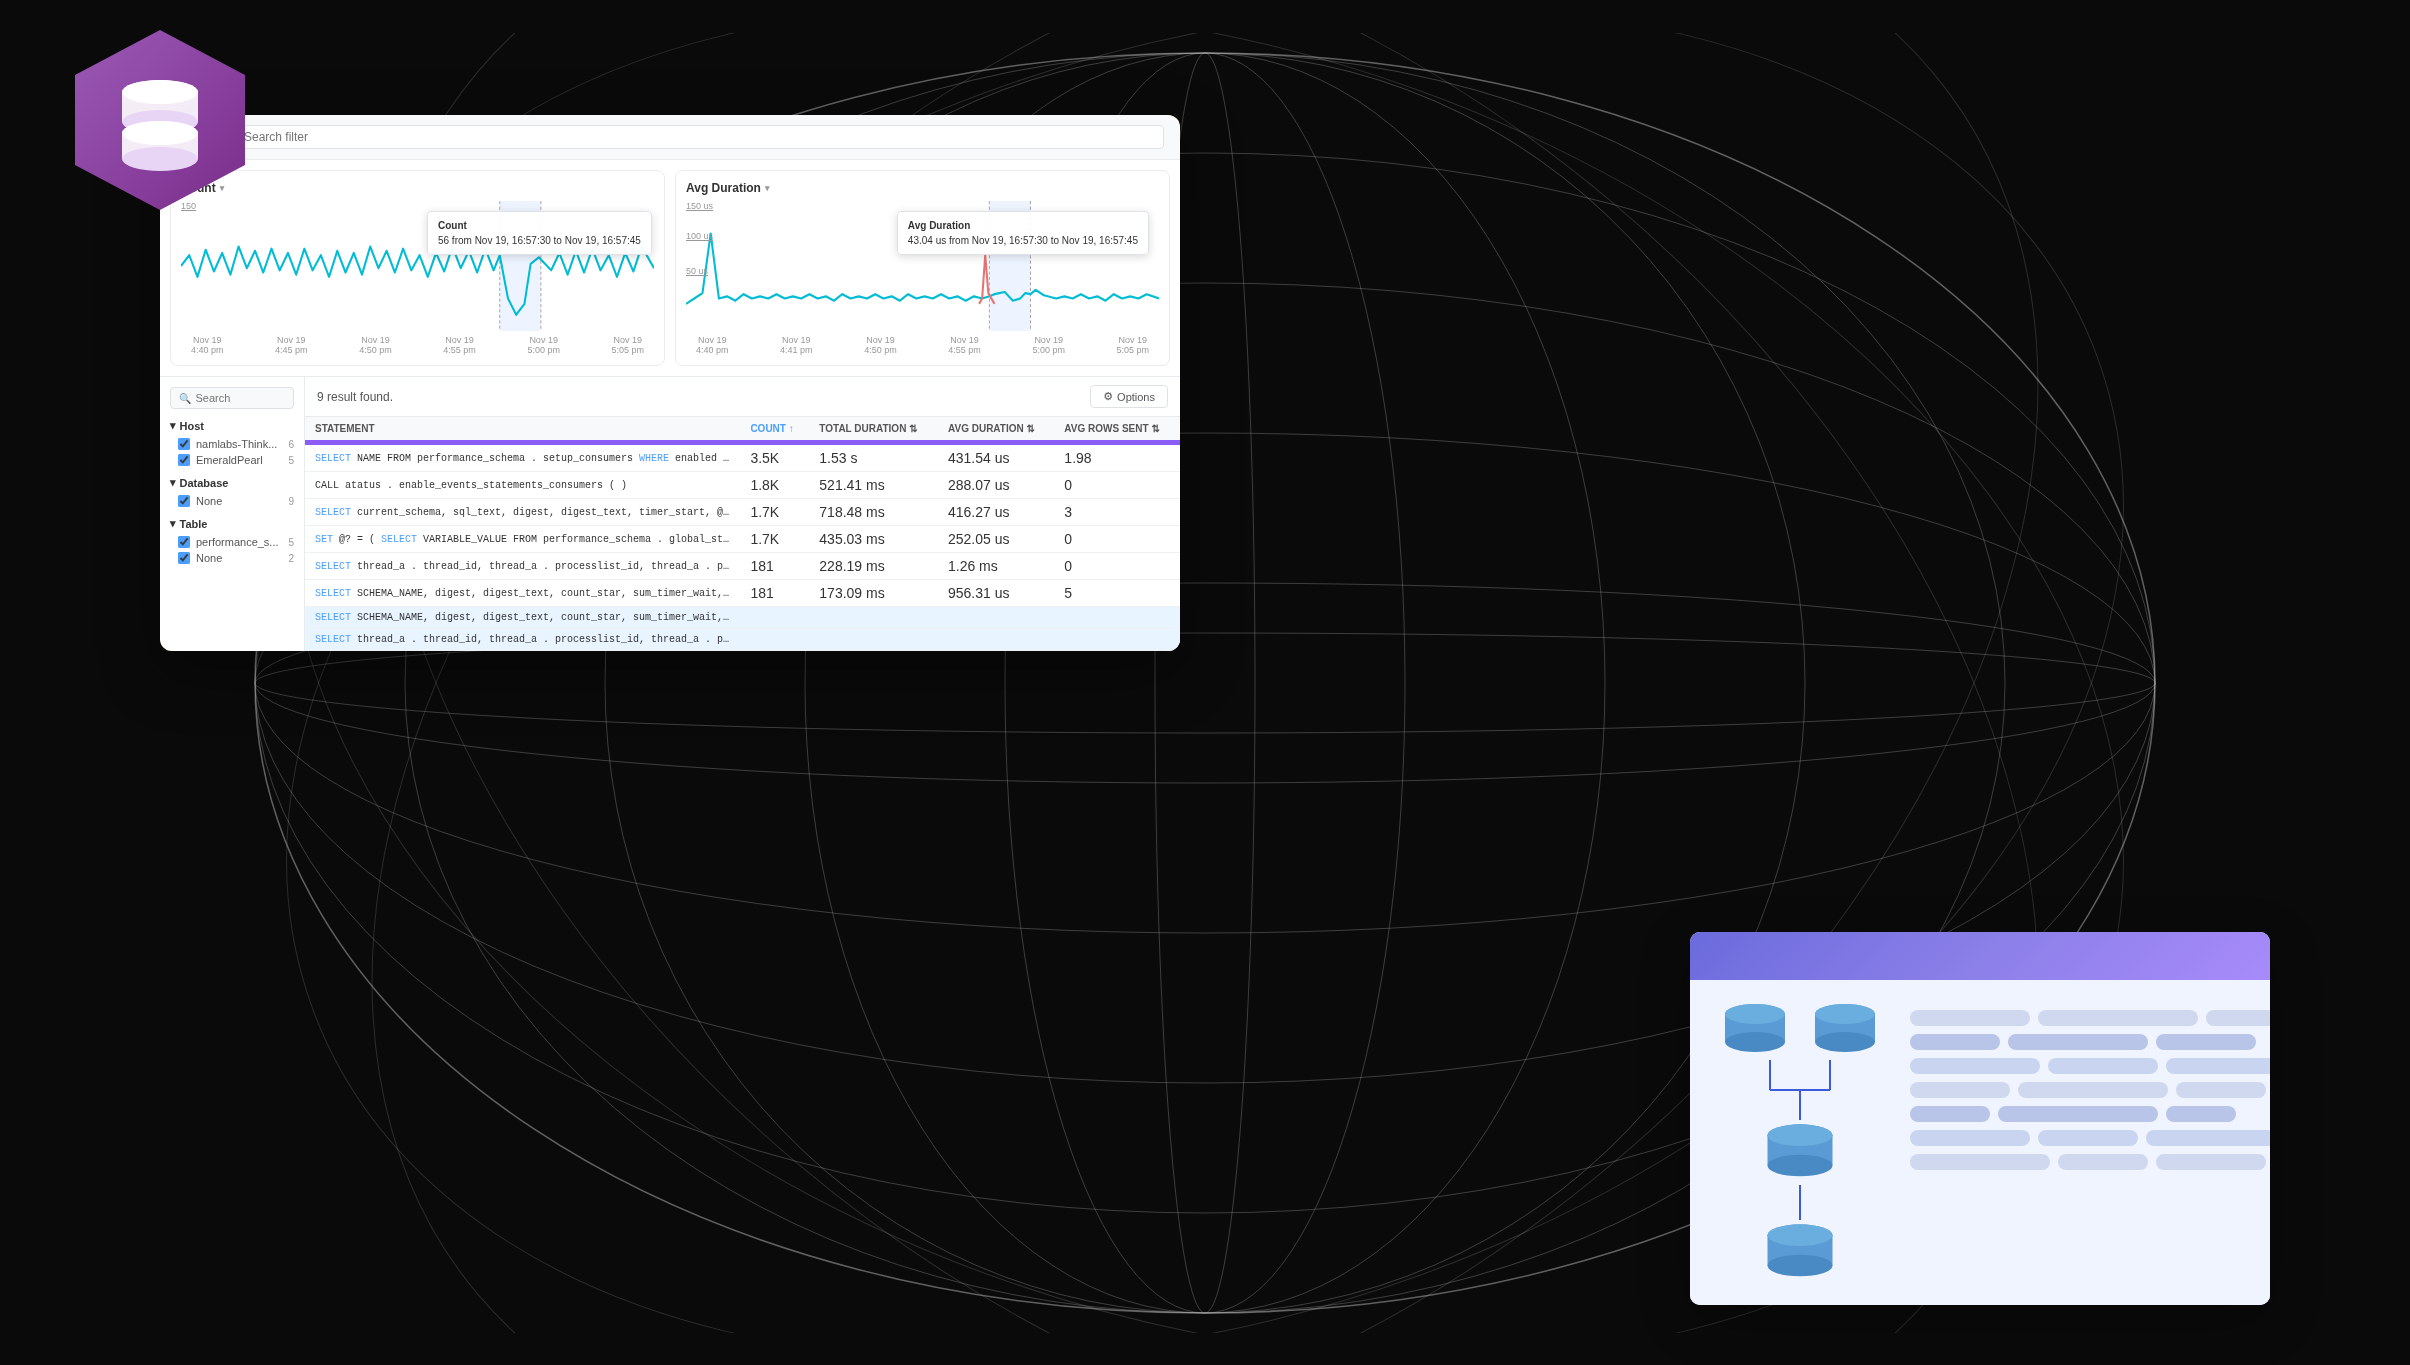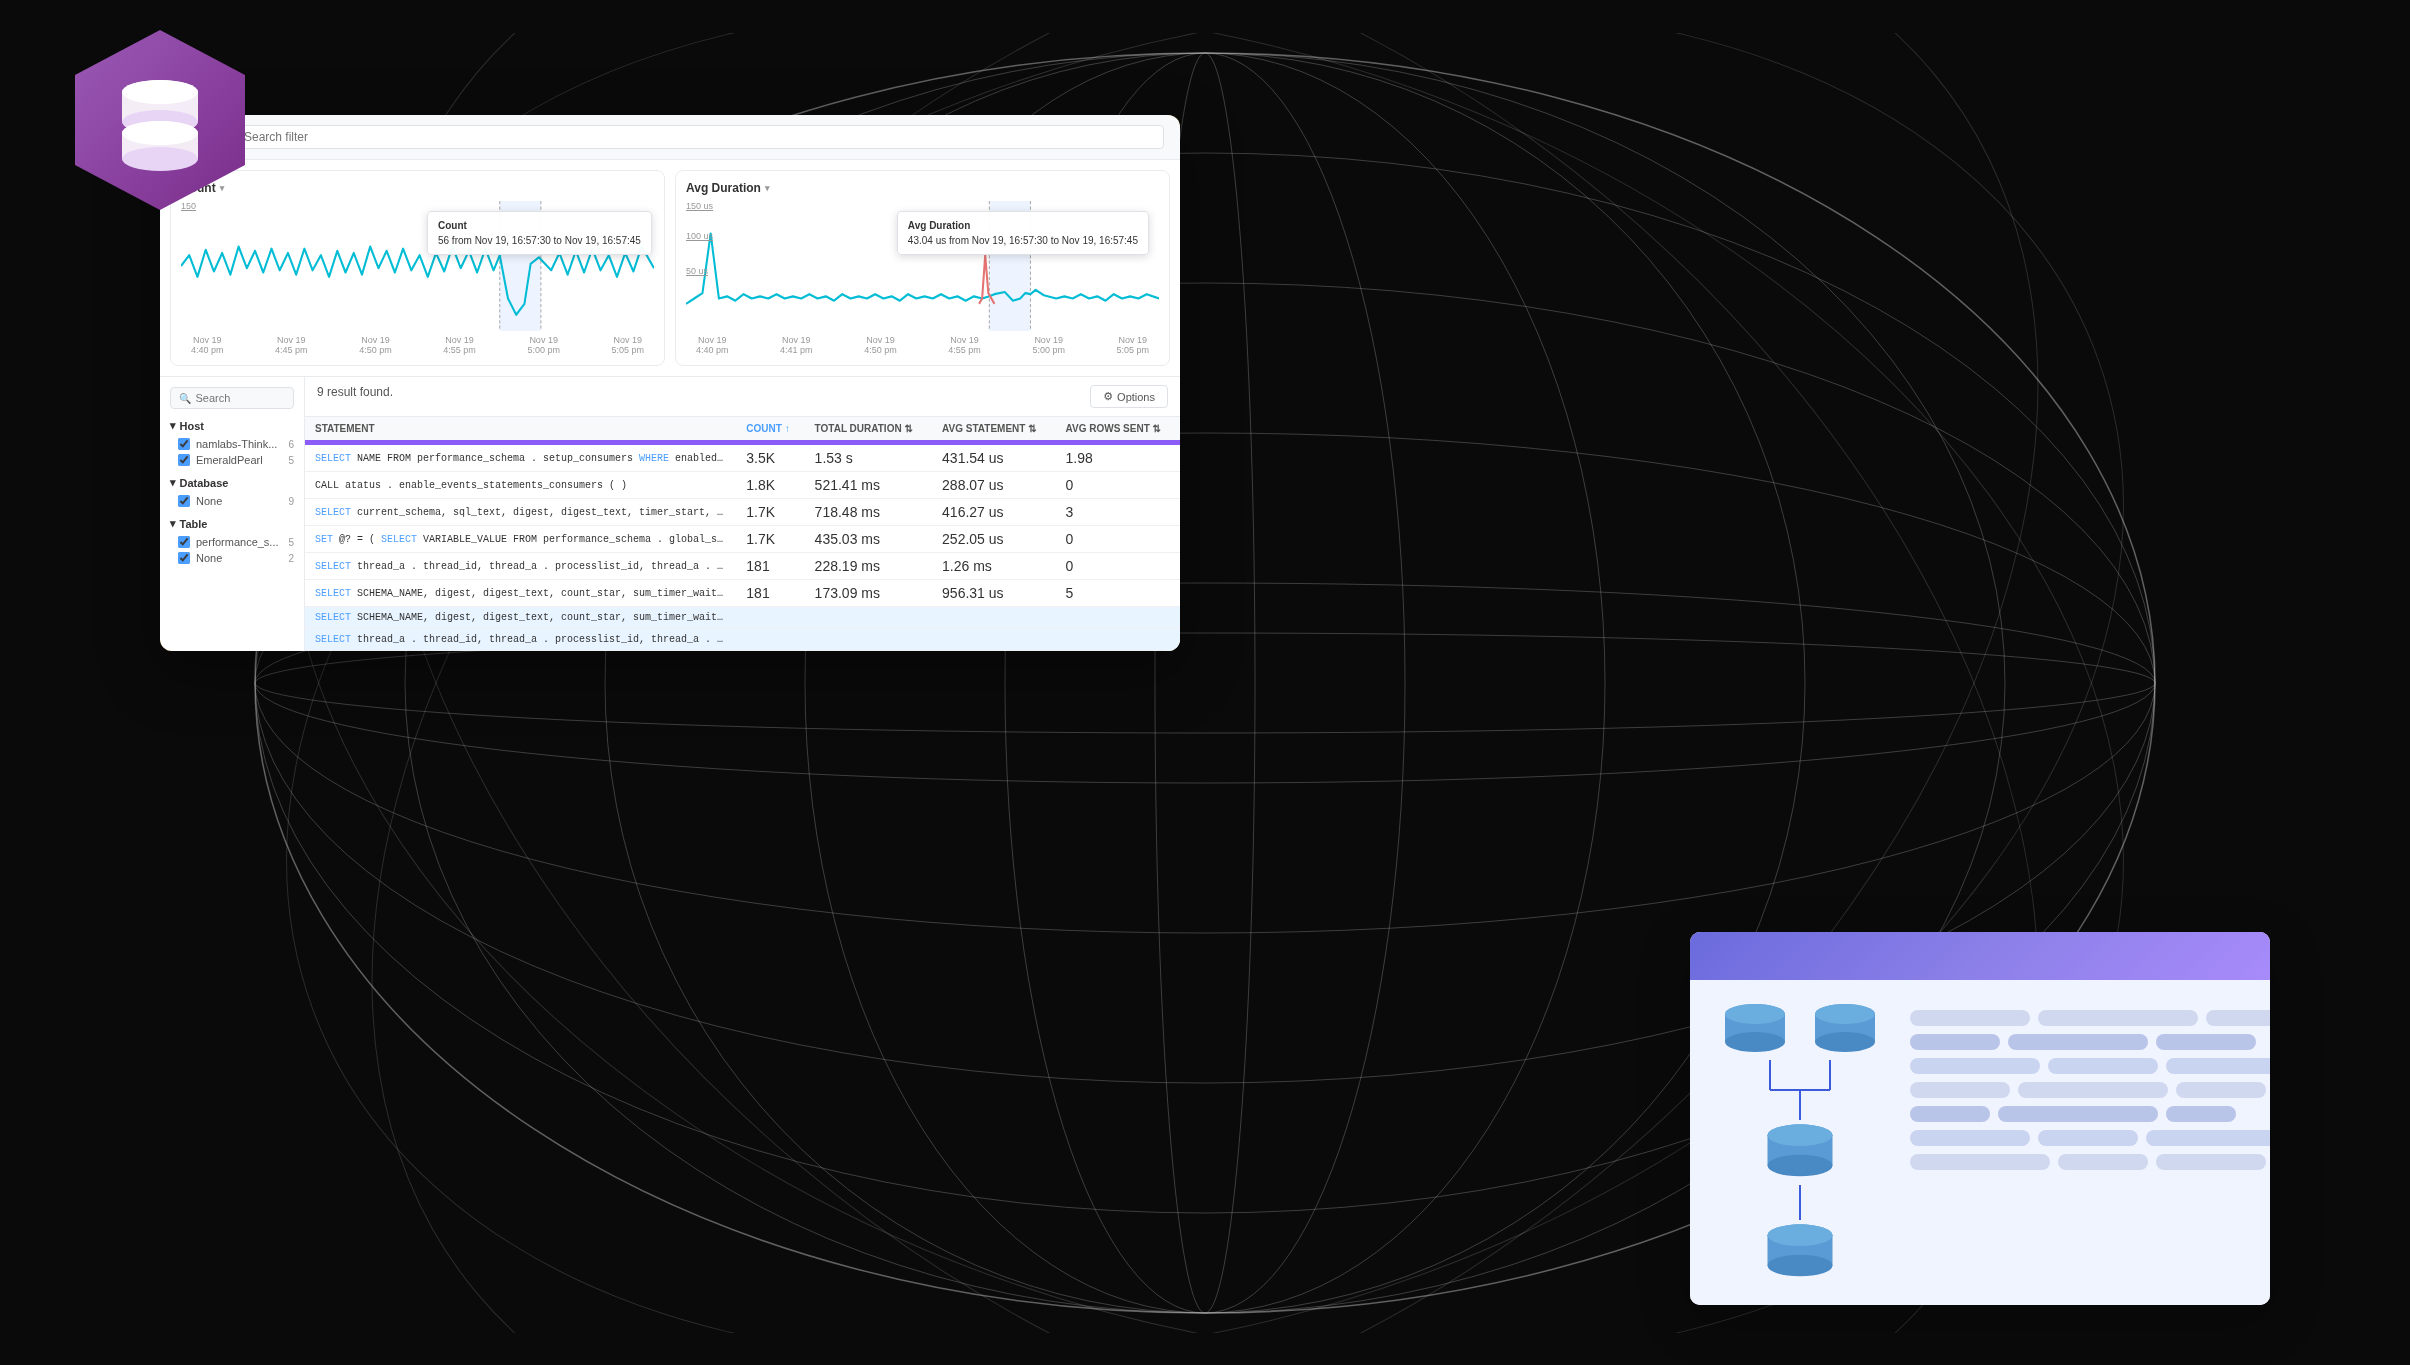--- a/index.html
+++ b/index.html
@@ -231,21 +231,21 @@
     }
 
     
     .table-section {
       flex: 1;
       overflow: hidden;
     }
 
     .table-header-bar {
       display: flex;
-      align-items: flex-start;
+      align-items: center;
       justify-content: space-between;
       padding: 8px 12px;
       border-bottom: 1px solid #e9ecef;
     }
 
     .results-count {
       font-size: 12px;
       color: #555;
     }
 
@@ -570,21 +570,21 @@
           <span>⚙</span>
           <span>Options</span>
         </button>
       </div>
       <table class="data-table">
         <thead>
           <tr>
             <th>STATEMENT</th>
             <th class="sortable">COUNT ↑</th>
             <th>TOTAL DURATION ⇅</th>
-            <th>AVG STATEMENT ⇅</th>
+            <th>AVG DURATION ⇅</th>
             <th>AVG ROWS SENT ⇅</th>
           </tr>
         </thead>
         <tbody>
           <tr>
             <td class="statement" style="max-width:380px;overflow:hidden;text-overflow:ellipsis;">
               <span style="color:#4a9eff">SELECT</span> NAME FROM performance_schema . setup_consumers <span style="color:#4a9eff">WHERE</span> enabled = ? AND NAME LIKE ? AND NA
             </td>
             <td>3.5K</td>
             <td>1.53 s</td>

